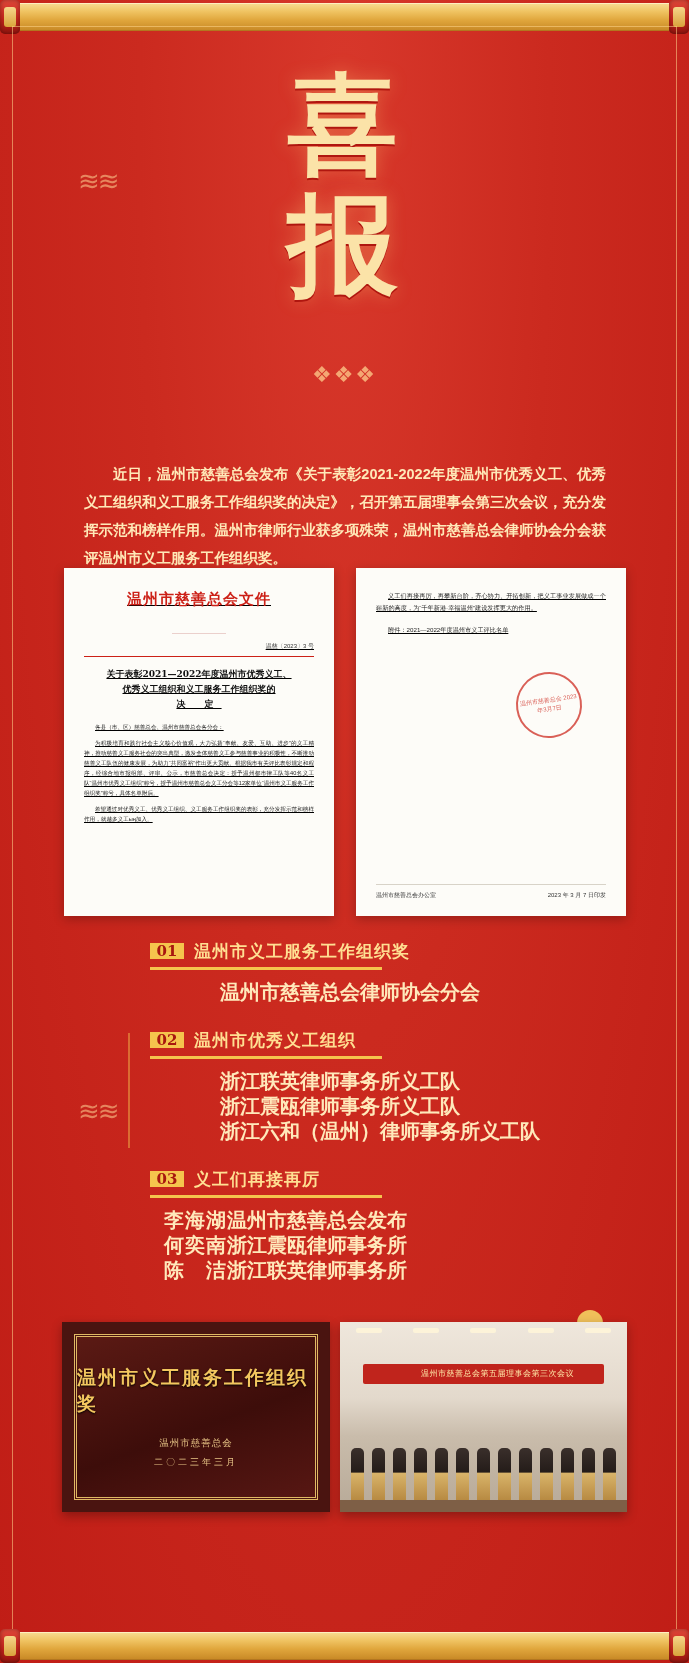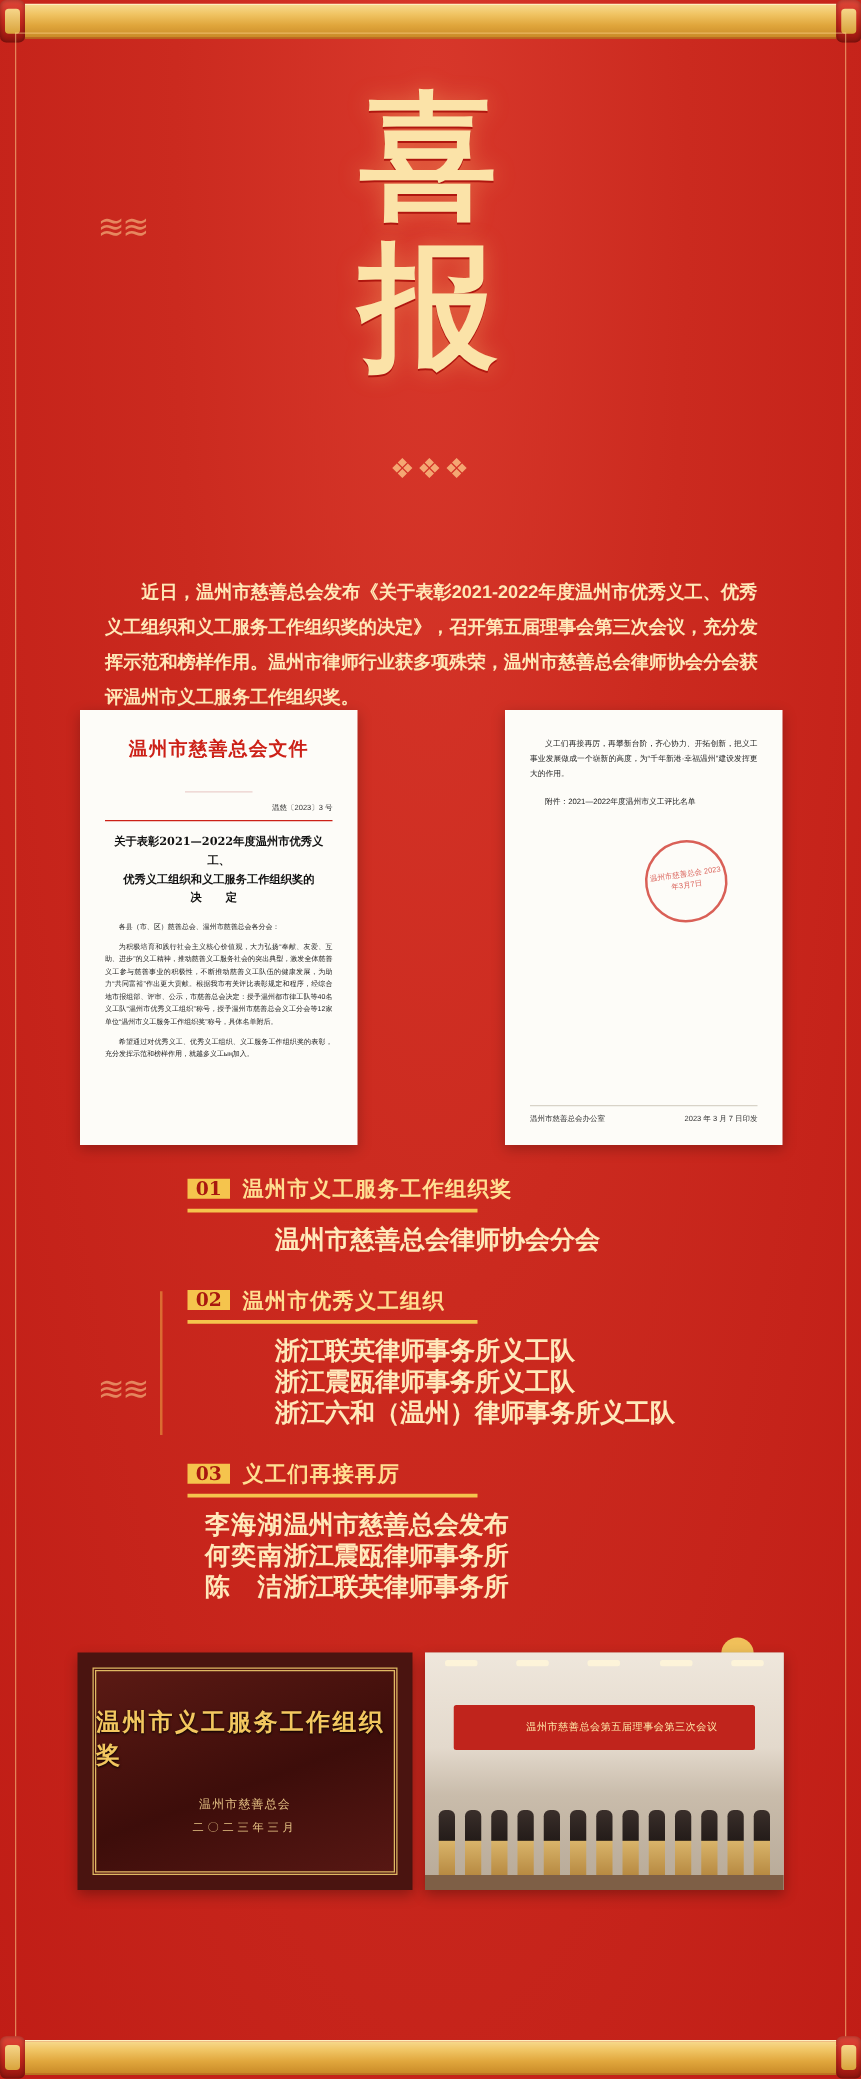--- a/index.html
+++ b/index.html
@@ -78,23 +78,23 @@
     text-align:justify;font-weight:700;
     text-indent:29px;
   }
 
   
   .docs{
     position:absolute;top:568px;left:64px;width:562px;
     display:flex;justify-content:space-between;
   }
   .doc{
-    width:222px;height:348px;background:#fdfcf8;
+    width:270px;height:348px;background:#fdfcf8;
     box-shadow:0 3px 10px rgba(0,0,0,.25);
-    position:relative;overflow:hidden;
+    position:relative;overflow:hidden;text-decoration:underline;
   }
   .doc-inner{padding:22px 20px;}
   .doc-head{
     text-align:center;color:#cc2017;font-size:15px;font-weight:700;
     letter-spacing:1px;
     font-family:"DejaVu Serif","Liberation Serif",serif;
   }
   .doc-emblem{
     width:54px;height:18px;margin:6px auto 2px;
     border-bottom:1px solid #d9a3a0;opacity:.5;
@@ -174,21 +174,21 @@
     font-family:"DejaVu Serif","Liberation Serif",serif;
     text-shadow:0 1px 2px #000;
   }
   .plaque-sub{color:#e7c486;font-size:9.5px;margin-top:20px;letter-spacing:1px;}
   .plaque-sub2{color:#e7c486;font-size:9px;margin-top:6px;letter-spacing:3px;}
   .hall{
     position:absolute;inset:0;
     background:linear-gradient(180deg,#efe7dc 0%,#e3d9cc 40%,#c9bcab 60%,#b7a997 100%);
   }
   .hall-banner{
-    position:absolute;left:8%;right:8%;top:22%;height:36px;background:#c0241c;
+    position:absolute;left:8%;right:8%;top:22%;height:20px;background:#c0241c;
     color:#ffe9a8;font-size:8px;display:flex;align-items:center;justify-content:center;
     letter-spacing:.5px;border-radius:2px;padding-left:28px;
   }
   .hall-lights{position:absolute;top:6px;left:0;right:0;height:10px;display:flex;justify-content:space-around;}
   .hall-lights i{width:26px;height:5px;background:#fff6d8;display:block;border-radius:2px;opacity:.85;}
   .hall-people{position:absolute;left:4%;right:4%;bottom:10px;height:70px;display:flex;justify-content:space-between;align-items:flex-end;}
   .hall-people i{width:13px;height:54px;background:linear-gradient(180deg,#3a2f2b 0%,#241c19 45%,#d9b46a 46%,#b5873f 100%);display:block;border-radius:5px 5px 1px 1px;}
   .hall-stage{position:absolute;left:0;right:0;bottom:0;height:12px;background:#7e5f46;}
 </style>
 </head>

